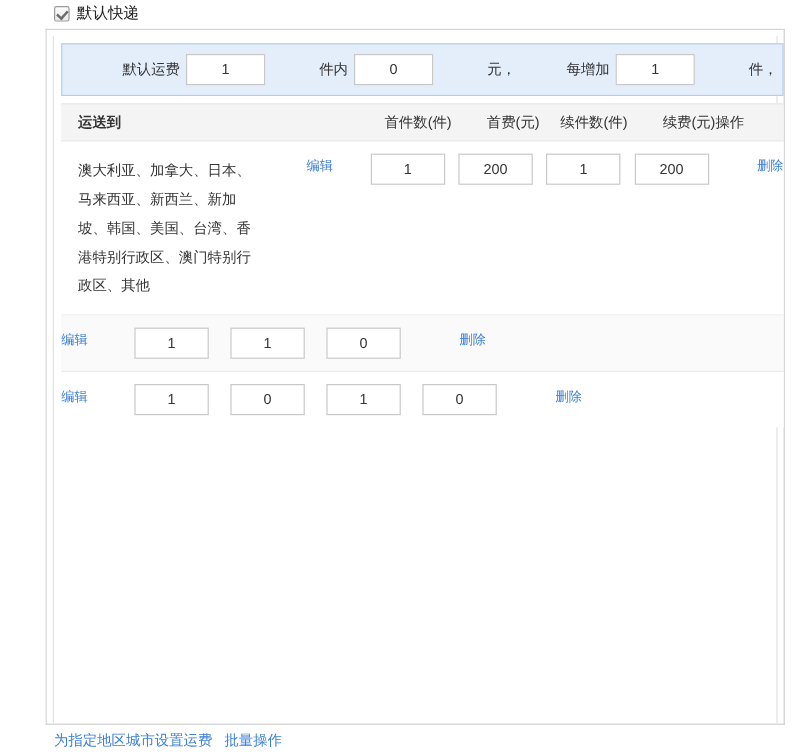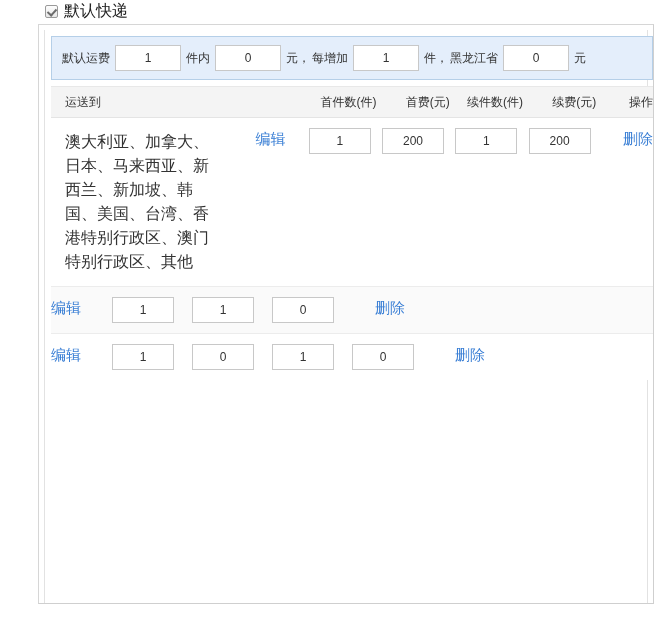--- a/index.html
+++ b/index.html
@@ -33,21 +33,21 @@
   }
   .cbox::after {
     content: "";
     position: absolute;
     left: 3px; top: 1px;
     width: 4px; height: 7px;
     border: solid #6d6d6d;
     border-width: 0 2px 2px 0;
     transform: rotate(42deg);
   }
-  .topline .lbl { font-size: 16px; color: #222; line-height: 14px; }
+  .topline .lbl { font-size: 13px; color: #222; line-height: 14px; }
 
   
   .panel {
     position: absolute;
     left: 38px; top: 24px;
     width: 616px; height: 580px;
     background: #ffffff;
     border: 1px solid #d6d6d6;
     border-right-color: #cfcfcf;
     border-bottom-color: #cfcfcf;
@@ -64,21 +64,21 @@
     position: absolute;
     left: 6px; top: 6px;
     width: 602px; height: 44px;
     background: #e4eefb;
     border: 1px solid #b5cfe8;
     display: flex;
     align-items: center;
     padding: 0 10px;
     white-space: nowrap;
   }
-  .toolbar .tl { font-size: 12px; color: #333; }
+  .toolbar .tl { font-size: 12px; color: #333; margin-left: 40px; }
   .toolbar .sup { vertical-align: 2px; }
   .tinput {
     width: 66px; height: 26px;
     border: 1px solid #c8c8c8;
     background: #ffffff;
     text-align: center;
     font-size: 12px;
     color: #333;
     font-family: "Liberation Sans", "DejaVu Sans", sans-serif;
     margin: 0 5px;
@@ -109,36 +109,36 @@
     background: #ffffff;
   }
   .row.alt { background: #fafafa; }
   .row:last-child { border-bottom: none; }
 
   .c-dest   { width: 222px; padding: 12px 0 12px 14px; }
   .c-edit   { width: 52px;  padding: 12px 0 0 0; }
   .c-num    { width: 80px;  padding: 10px 0 10px 0; text-align: center; }
   .c-act    { width: 62px;  padding: 12px 0 0 0; text-align: right; }
 
-  .thead .c-dest { padding: 0 0 0 14px; }
+  .thead .c-dest { padding: 0 0 0 14px; font-weight: bold; }
   .thead .c-edit { padding: 0; }
   .thead .c-num  { padding: 0; text-align: right; }
-  .thead .c-act  { padding: 0; text-align: right; }
+  .thead .c-act  { padding: 0; text-align: left; }
 
   .dest-text {
     line-height: 24px;
-    font-size: 16px;
+    font-size: 12px;
     color: #333;
     word-break: break-all;
     width: 150px;
   }
   .link {
     color: #3a7fd5;
     text-decoration: none;
-    font-size: 15px;
+    font-size: 11px;
     cursor: pointer;
     line-height: 18px;
   }
 
   .cell-input {
     width: 62px; height: 26px;
     border: 1px solid #c8c8c8;
     background: #fff;
     text-align: center;
     font-size: 12px;
@@ -222,14 +222,18 @@
               <div class="c-num"><input class="cell-input" value="1" style=""></div>
               <div class="c-num"><input class="cell-input" value="0" style=""></div>
               <div class="c-act"><a class="link">删除</a></div>
             </div>
           </div>
 
       </div>
     </div>
   </div>
 
+  <div class="footer">
+    <a class="link">为指定地区城市设置运费</a>
+    <a class="link">批量操作</a>
+  </div>
 
 </div>
 
 </body></html>

